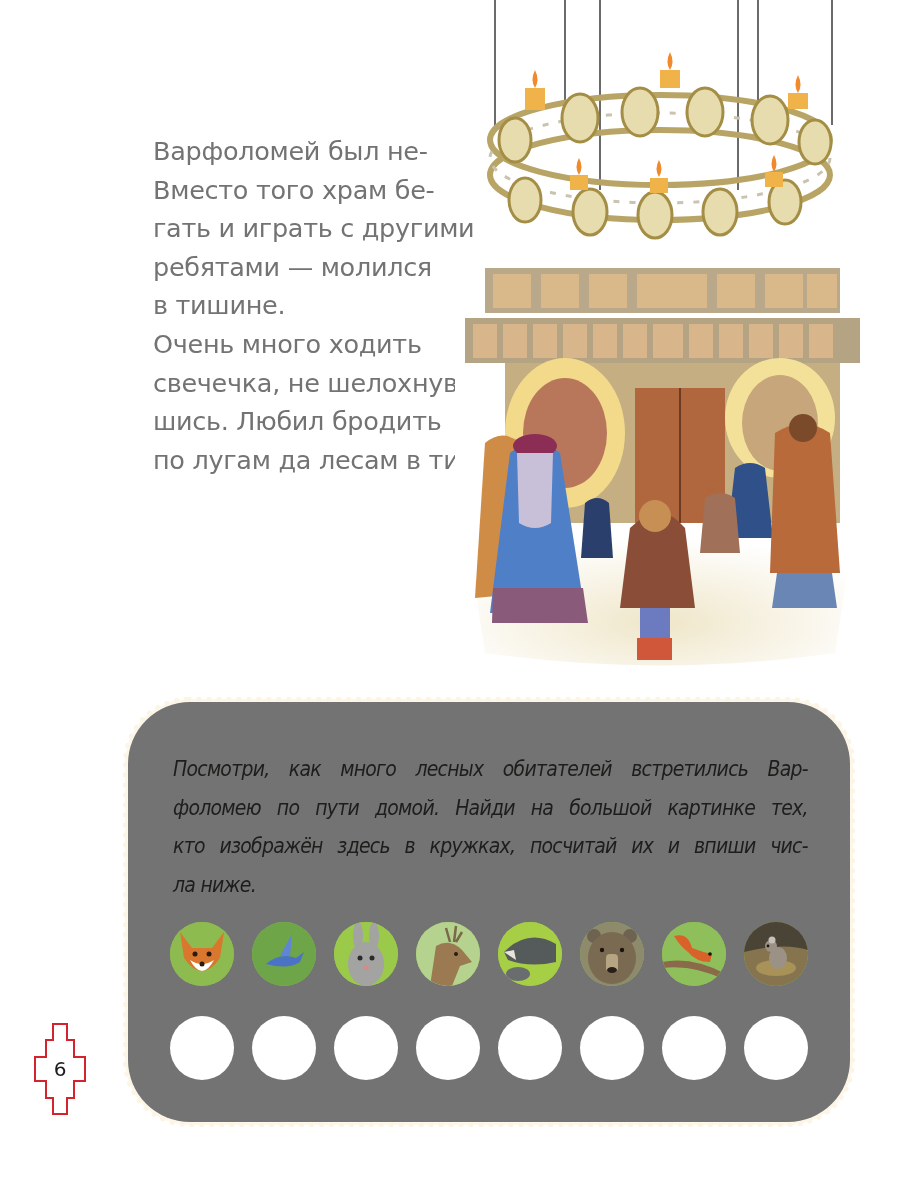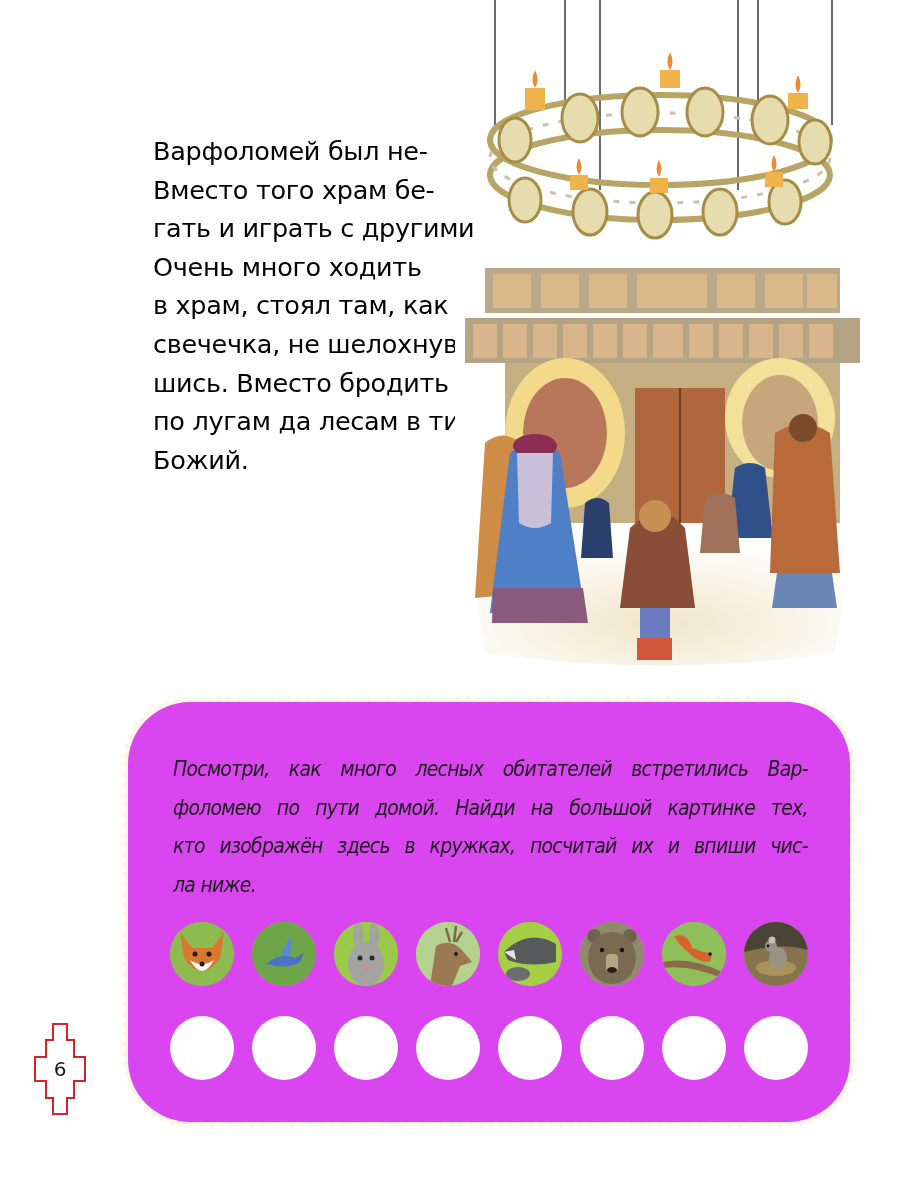--- a/index.html
+++ b/index.html
@@ -3,34 +3,34 @@
   <meta charset="utf-8">
   <style>
     html, body { margin: 0; padding: 0; }
     body {
       width: 921px; height: 1204px; background: #ffffff; position: relative; overflow: hidden;
       font-family: "DejaVu Sans", sans-serif; color: #1d1d1b;
     }
     .body-text {
       position: absolute; left: 131px; top: 132px; width: 286px;
       font-family: "DejaVu Sans", sans-serif; font-size: 25.5px; line-height: 38.6px;
-      color: #000000; text-align: justify; letter-spacing: -0.3px;
+      color: #737373; text-align: justify; letter-spacing: -0.3px;
     }
     .body-text p { margin: 0; text-indent: 22px; }
     .line { display: block; white-space: nowrap; text-align-last: justify; }
     .line.last { text-align-last: left; }
 
     
     .chandelier { position: absolute; left: 470px; top: 0; width: 380px; height: 250px; }
     .church { position: absolute; left: 455px; top: 258px; width: 410px; height: 410px; }
 
     
     .card {
       position: absolute; left: 128px; top: 702px; width: 722px; height: 420px;
-      background: #d946ef; border-radius: 62px;
+      background: #737373; border-radius: 62px;
       box-shadow: 0 0 0 3px #fdf7ea;
     }
     .card::before {
       content: ""; position: absolute; inset: -5px; border-radius: 66px;
       border: 5px dotted #fcf4e4; pointer-events: none;
     }
     .task {
       position: absolute; left: 45px; top: 48px; width: 640px;
       font-family: "DejaVu Sans", sans-serif; font-size: 20.5px; line-height: 38.5px;
       color: #1d1d1b; font-style: italic; letter-spacing: -0.8px; transform: scaleX(0.92);
@@ -63,28 +63,28 @@
     }
   </style>
 </head>
 <body>
 
 <div class="body-text">
   <p>
     <span class="line">Варфоломей был не-</span>
     <span class="line">Вместо того храм бе-</span>
     <span class="line">гать и играть с другими</span>
+    <span class="line">ребятами — молился</span>
+    <span class="line last">в тишине.</span>
   </p>
   <p>
     <span class="line">Очень много ходить</span>
-    <span class="line">в храм, стоял там, как</span>
     <span class="line">свечечка, не шелохнув-</span>
-    <span class="line">шись. Вместо бродить</span>
+    <span class="line">шись. Любил бродить</span>
     <span class="line">по лугам да лесам в ти-</span>
-    <span class="line last">Божий.</span>
   </p>
 </div>
 
 <div class="chandelier">
   <svg viewBox="0 0 380 250" width="380" height="250">
     <g stroke="#6b6b6b" stroke-width="2" fill="none">
       <line x1="25" y1="0" x2="25" y2="130"></line>
       <line x1="95" y1="0" x2="95" y2="105"></line>
       <line x1="130" y1="0" x2="130" y2="190"></line>
       <line x1="268" y1="0" x2="268" y2="190"></line>

